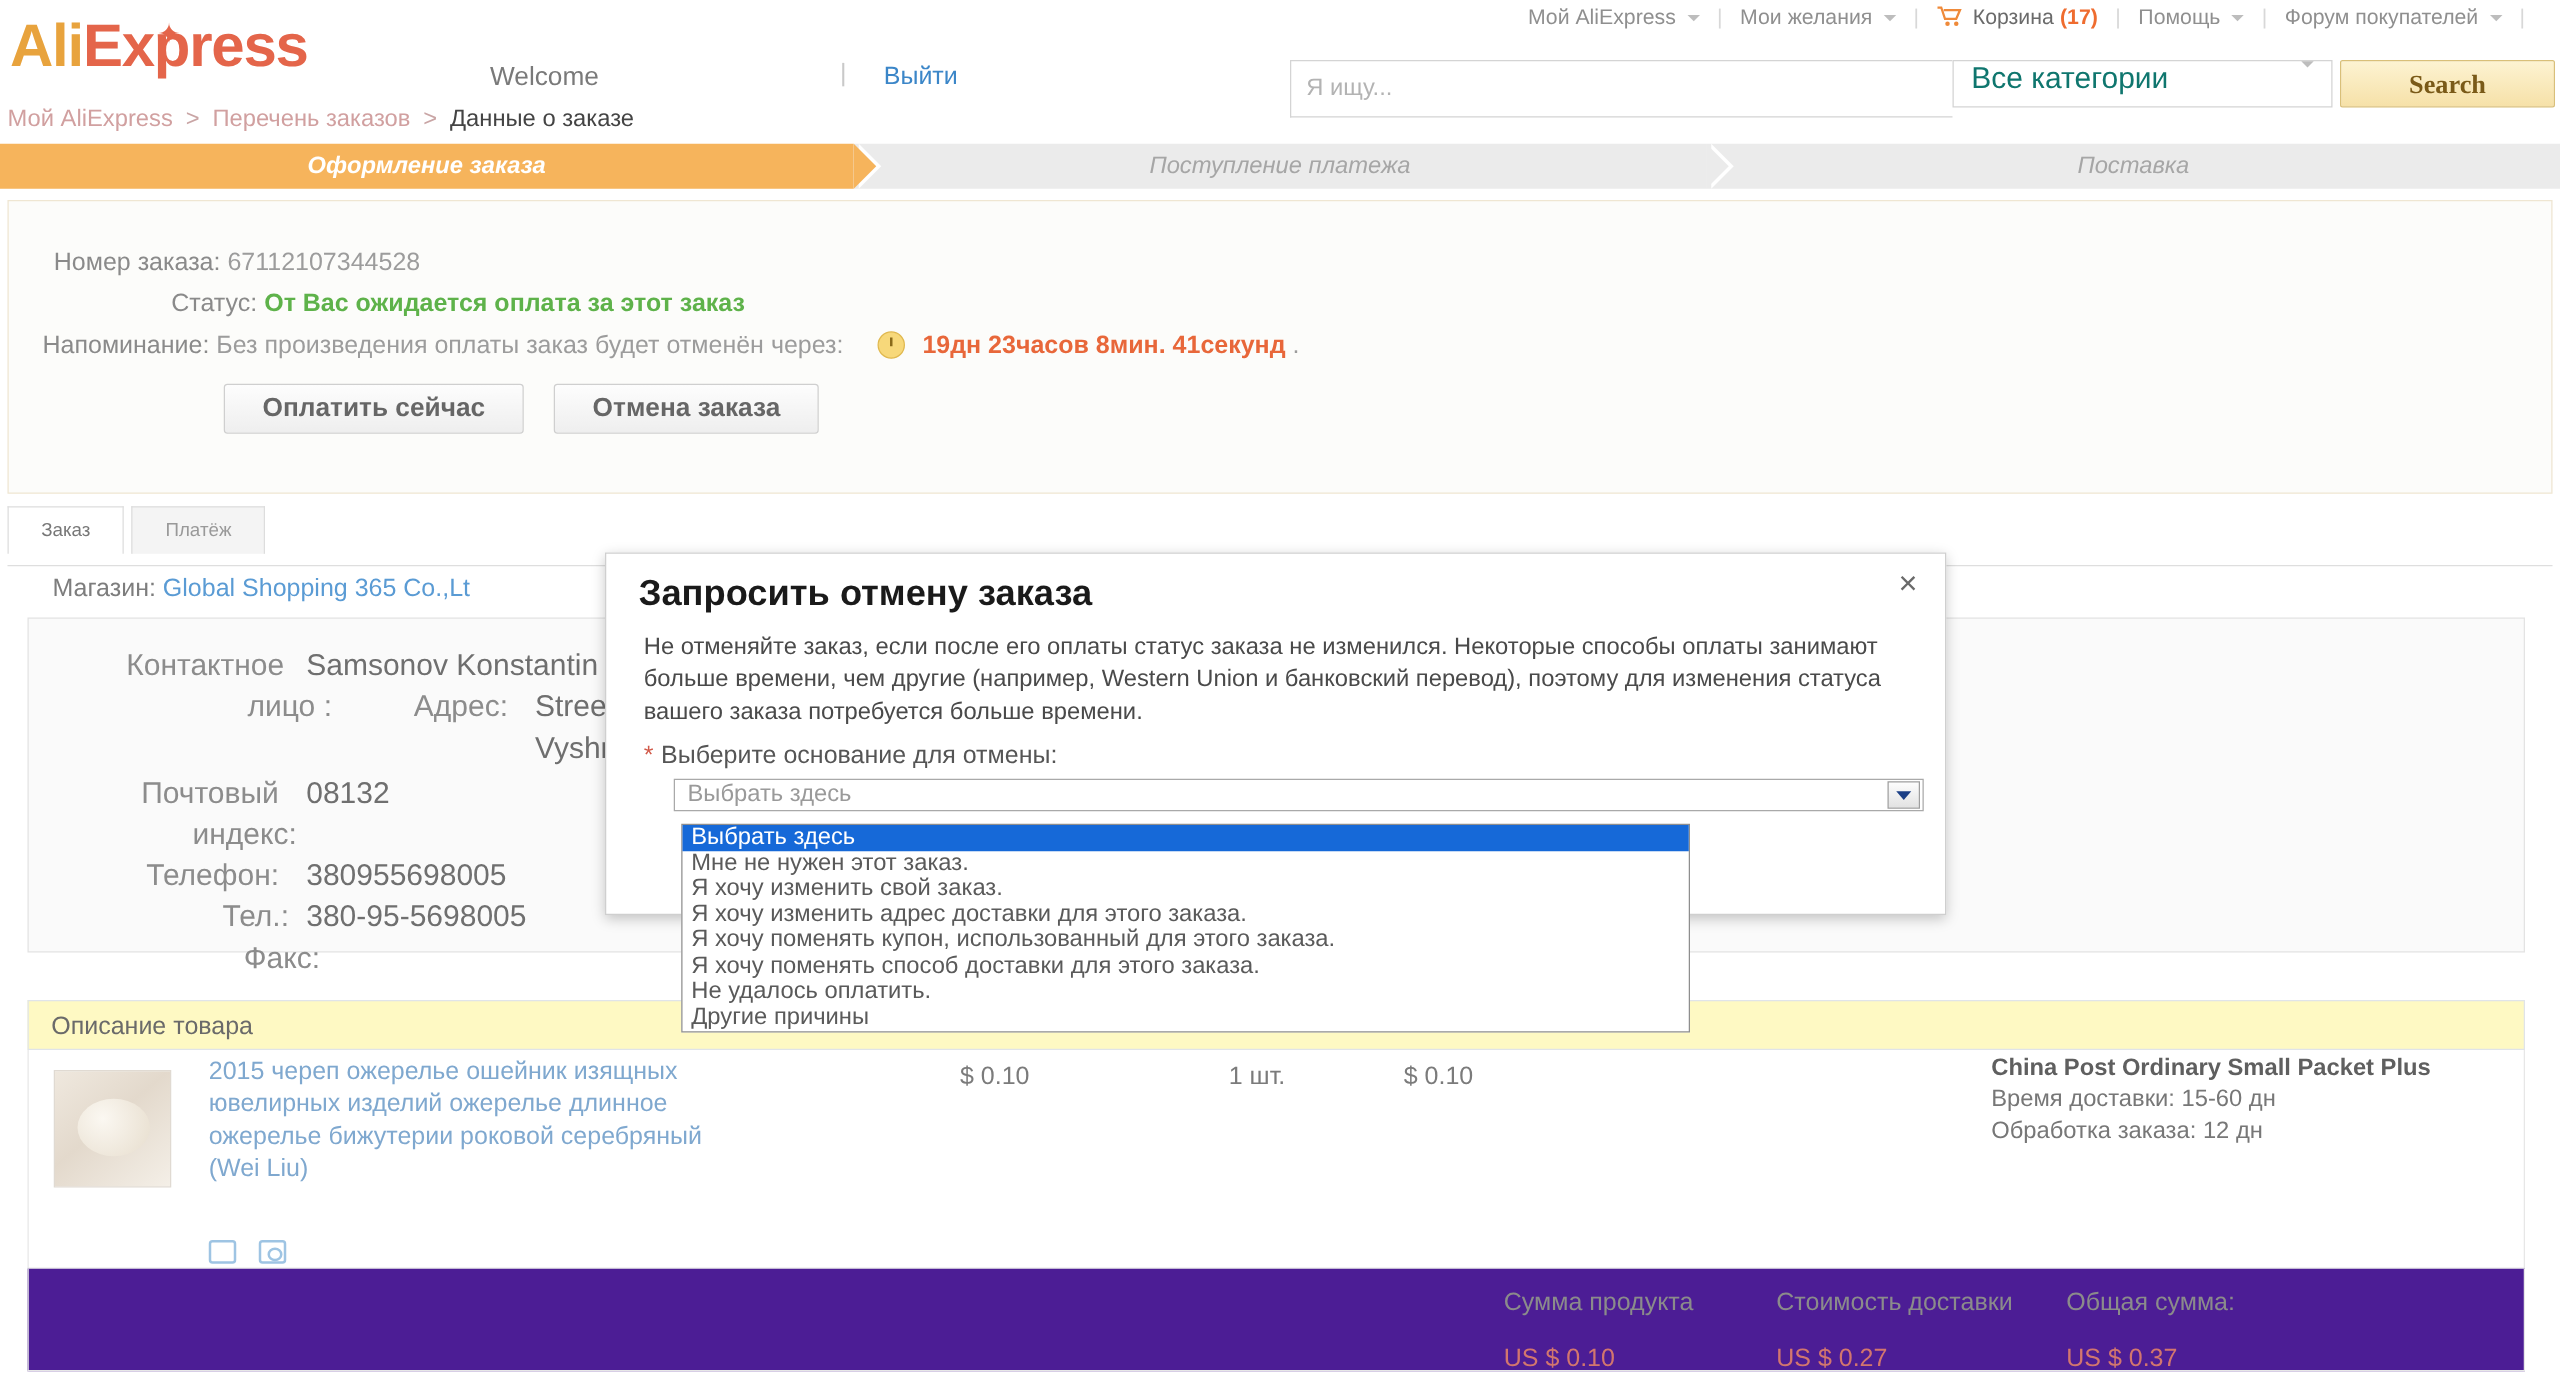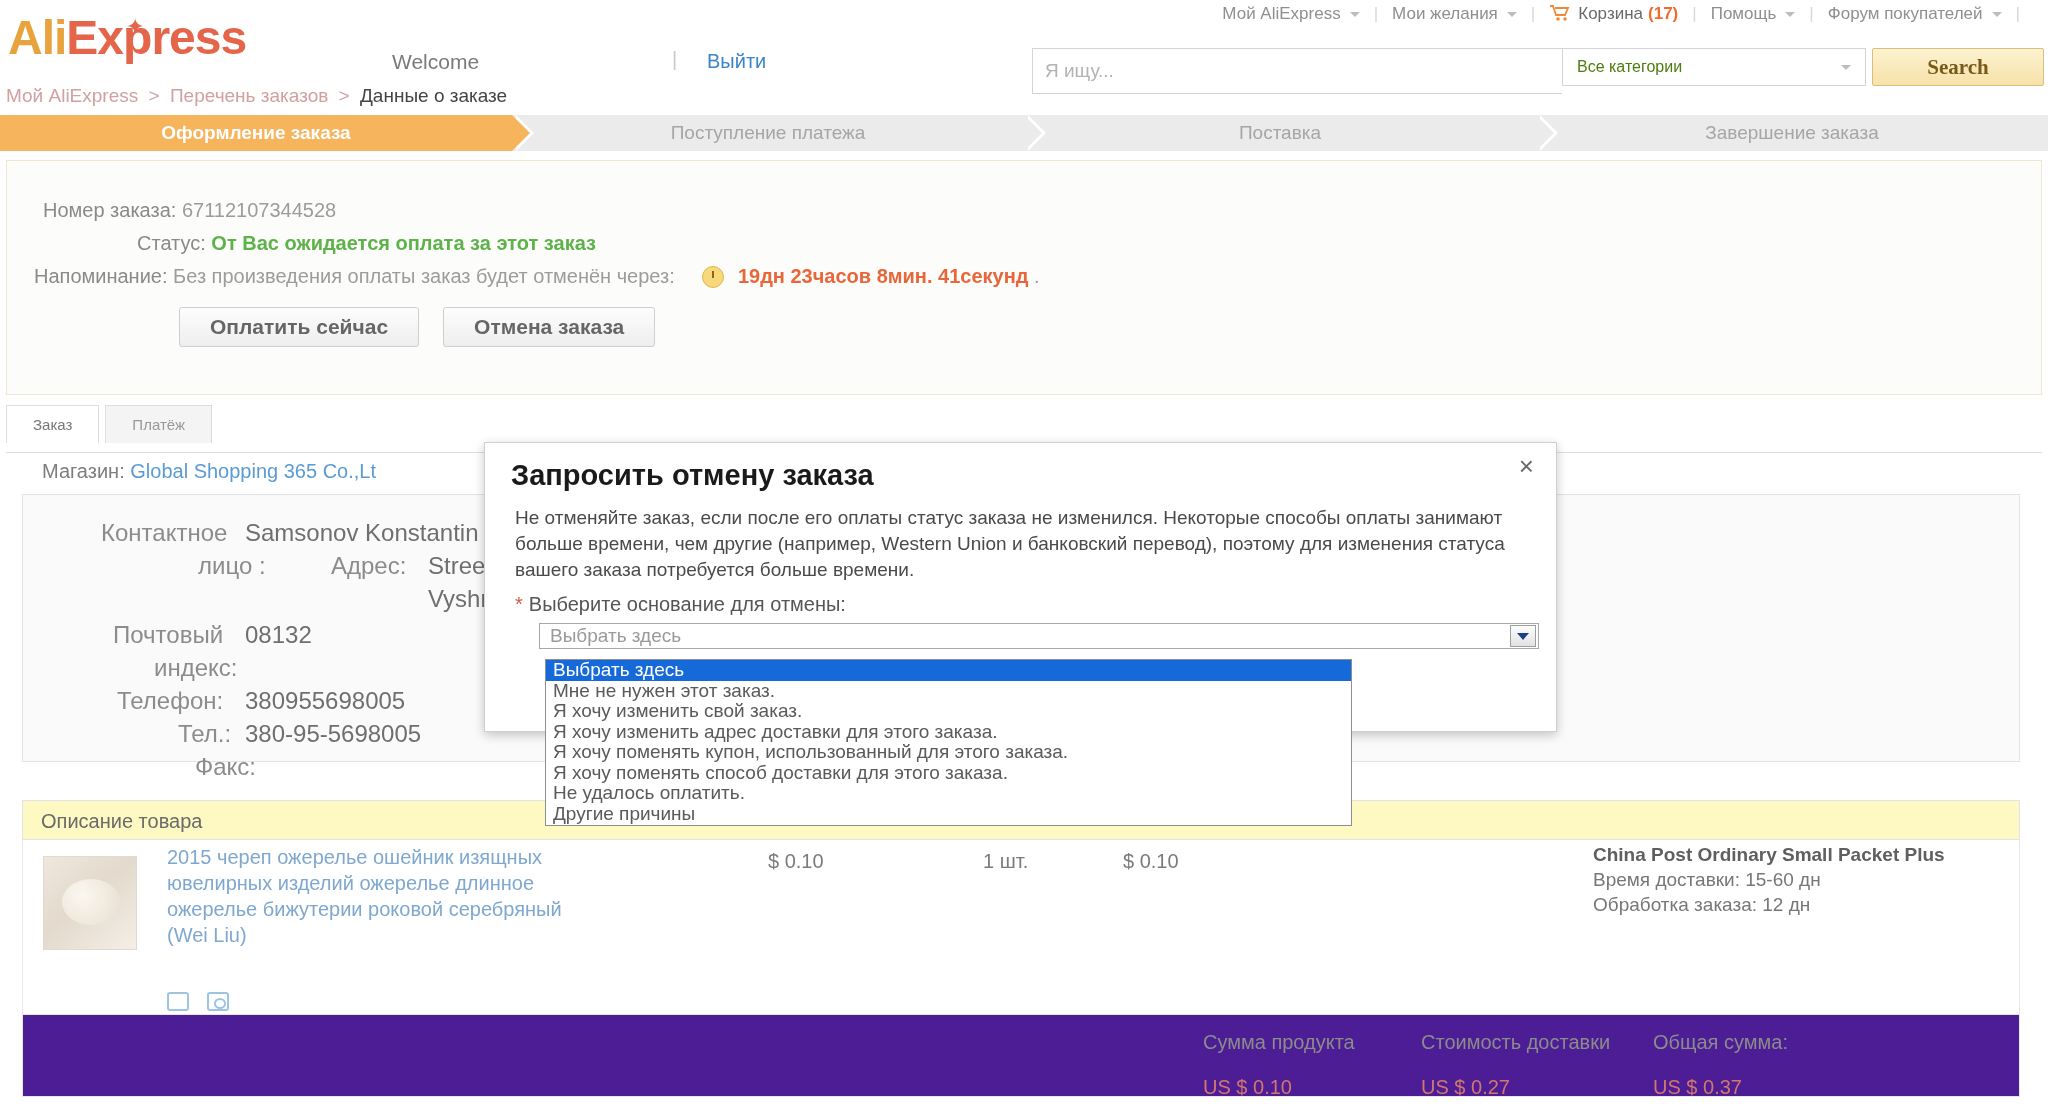--- a/index.html
+++ b/index.html
@@ -66,23 +66,23 @@
   .search-input {
     width: 530px; height: 46px;
     border: 1px solid #d4d4d4; border-right: none;
     background: #fff; padding: 0 12px;
     font-size: 19px; color: #333; outline: none;
     font-family: "Liberation Sans", sans-serif;
   }
   .search-input::placeholder { color: #b3b3b3; }
   .search-cat {
     width: 304px; height: 38px; border: 1px solid #d4d4d4;
-    background: #fff; display: flex; align-items: center;
+    background: #fff; display: flex; 
     justify-content: space-between; padding: 0 14px;
-    font-size: 16px; color: #4d7c0f;
+    font-size: 24px; color: #0f766e;
   }
   .search-btn {
     width: 172px; height: 38px; margin-left: 6px;
     background: linear-gradient(#fdf3d2, #f6e1a8);
     border: 1px solid #d9bf79; border-radius: 2px;
     color: #7a5a18; font-size: 21px; font-weight: bold;
     font-family: "Liberation Serif", serif;
     cursor: pointer;
   }
 
@@ -91,21 +91,21 @@
     position: absolute; top: 85px; left: 6px;
     font-size: 19px; color: #c08a8a;
   }
   .breadcrumb a { color: #d1a0a0; text-decoration: none; }
   .breadcrumb .sep { color: #c9a5a5; margin: 0 5px; }
   .breadcrumb .current { color: #444; }
 
   
   .steps {
     position: absolute; top: 115px; left: 0;
-    width: 2048px; height: 36px; display: flex;
+    width: 2048px; height: 36px; display: flex; font-style: italic;
   }
   .step {
     position: relative; height: 36px;
     display: flex; align-items: center; justify-content: center;
     font-size: 19px; color: #a6a6a6; background: #ebebeb;
     flex: 1;
   }
   .step.active { background: #f6b45c; color: #fff; font-weight: bold; }
   .step .arrow {
     position: absolute; right: -18px; top: 0;
@@ -391,23 +391,20 @@
   <div class="step">
     <span>Поступление платежа</span>
     <i class="arrow-edge"></i>
     <i class="arrow"></i>
   </div>
   <div class="step">
     <span>Поставка</span>
     <i class="arrow-edge"></i>
     <i class="arrow"></i>
   </div>
-  <div class="step">
-    <span>Завершение заказа</span>
-  </div>
 </div>
 
 <div class="order-panel">
   <div class="ord-row r1">
     <span class="ord-label">Номер заказа:</span>
     <span class="ord-val">67112107344528</span>
   </div>
   <div class="ord-row r2">
     <span class="ord-label">Статус:</span>
     <span class="status-green">От Вас ожидается оплата за этот заказ</span>

